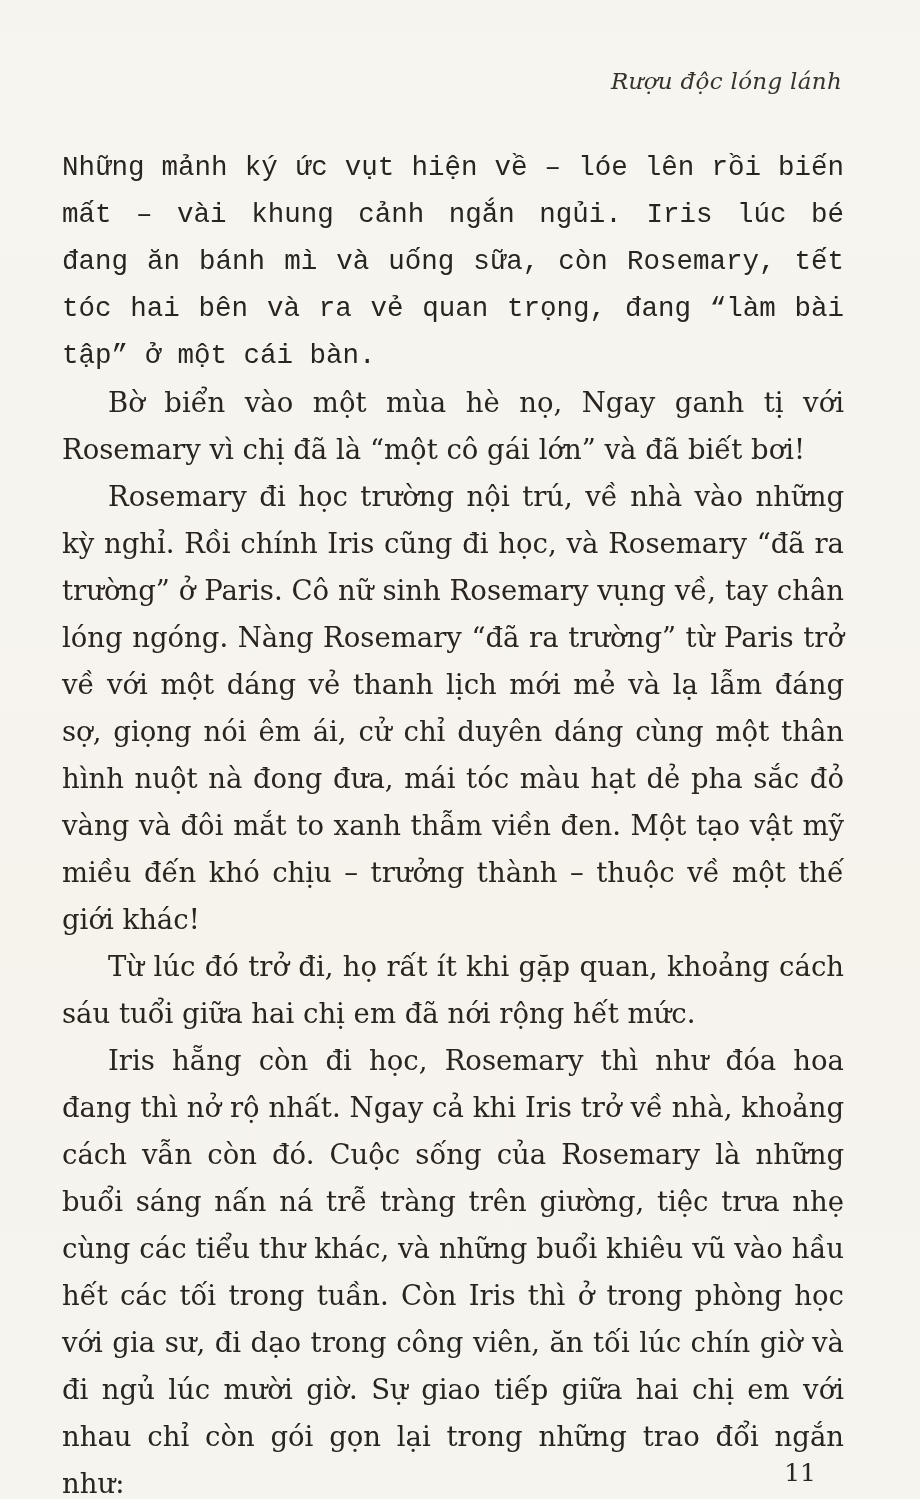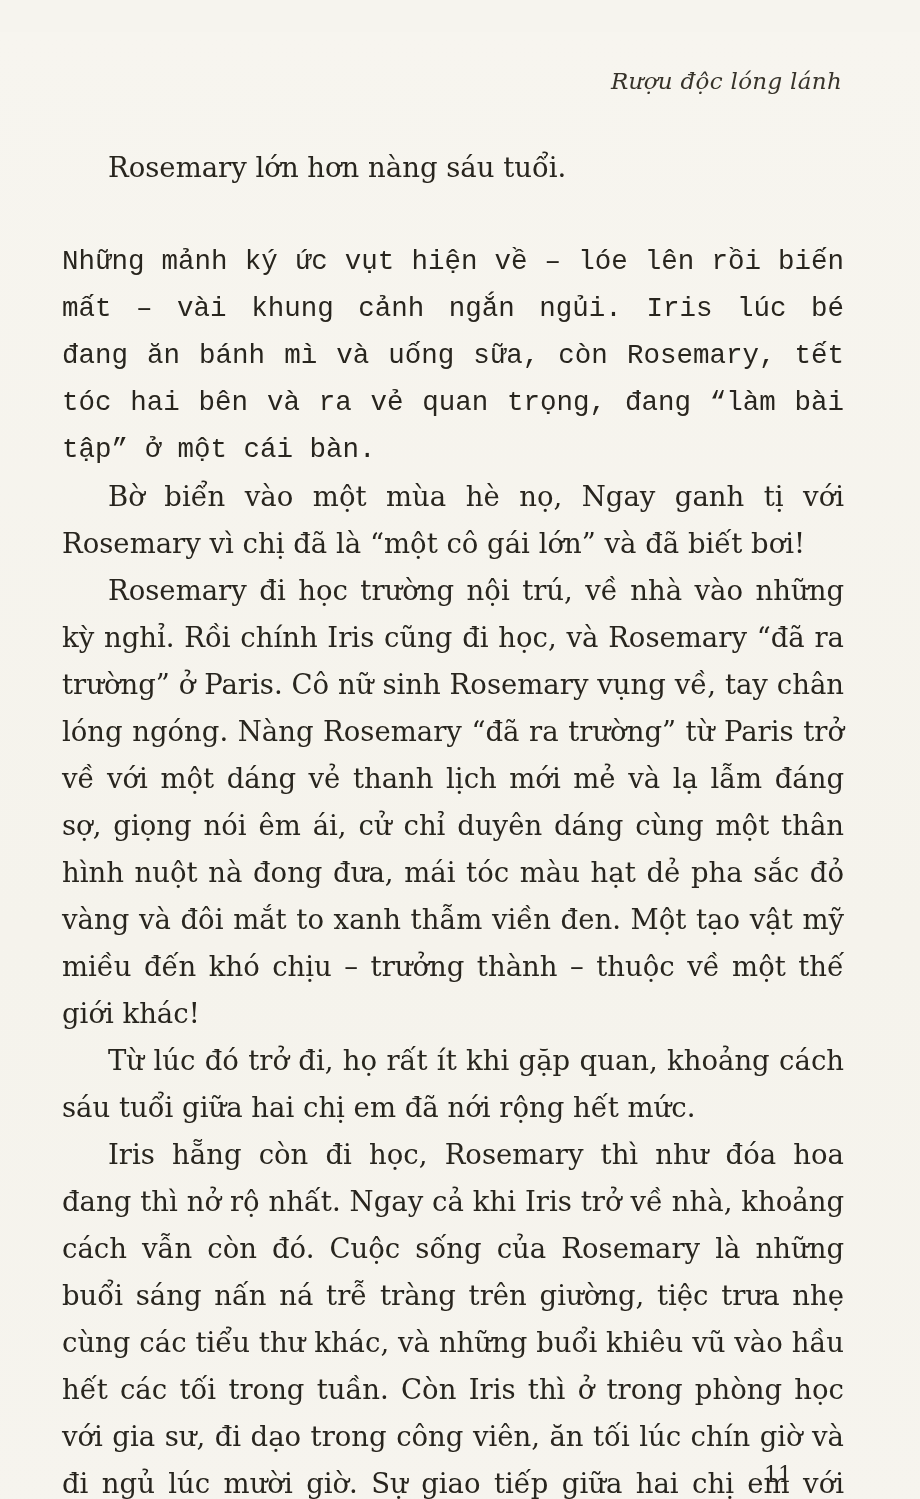--- a/index.html
+++ b/index.html
@@ -46,35 +46,34 @@
   }
   .body-text p.no-indent {
     text-indent: 0;
     font-family: Liberation Mono, monospace;
   }
   .body-text p.after-break {
     margin-top: 47px;
   }
   .page-number {
     position: absolute;
-    right: 128px;
+    right: 104px;
     bottom: 44px;
-    font-size: 22px;
+    font-size: 25px;
     color: #2b2822;
   }
 </style>
 </head>
 <body>
 
 <div class="page">
 
   <div class="running-header">Rượu độc lóng lánh</div>
 
   <div class="body-text">
-    <p>Rosemary lớn hơn nàng sáu tuổi.</p>
     <p class="no-indent after-break">Những mảnh ký ức vụt hiện về – lóe lên rồi biến mất – vài khung cảnh ngắn ngủi. Iris lúc bé đang ăn bánh mì và uống sữa, còn Rosemary, tết tóc hai bên và ra vẻ quan trọng, đang “làm bài tập” ở một cái bàn.</p>
     <p>Bờ biển vào một mùa hè nọ, Ngay ganh tị với Rosemary vì chị đã là “một cô gái lớn” và đã biết bơi!</p>
     <p>Rosemary đi học trường nội trú, về nhà vào những kỳ nghỉ. Rồi chính Iris cũng đi học, và Rosemary “đã ra trường” ở Paris. Cô nữ sinh Rosemary vụng về, tay chân lóng ngóng. Nàng Rosemary “đã ra trường” từ Paris trở về với một dáng vẻ thanh lịch mới mẻ và lạ lẫm đáng sợ, giọng nói êm ái, cử chỉ duyên dáng cùng một thân hình nuột nà đong đưa, mái tóc màu hạt dẻ pha sắc đỏ vàng và đôi mắt to xanh thẫm viền đen. Một tạo vật mỹ miều đến khó chịu – trưởng thành – thuộc về một thế giới khác!</p>
     <p>Từ lúc đó trở đi, họ rất ít khi gặp quan, khoảng cách sáu tuổi giữa hai chị em đã nới rộng hết mức.</p>
     <p>Iris hẵng còn đi học, Rosemary thì như đóa hoa đang thì nở rộ nhất. Ngay cả khi Iris trở về nhà, khoảng cách vẫn còn đó. Cuộc sống của Rosemary là những buổi sáng nấn ná trễ tràng trên giường, tiệc trưa nhẹ cùng các tiểu thư khác, và những buổi khiêu vũ vào hầu hết các tối trong tuần. Còn Iris thì ở trong phòng học với gia sư, đi dạo trong công viên, ăn tối lúc chín giờ và đi ngủ lúc mười giờ. Sự giao tiếp giữa hai chị em với nhau chỉ còn gói gọn lại trong những trao đổi ngắn như:</p>
   </div>
 
   <div class="page-number">11</div>
 
 </div>

